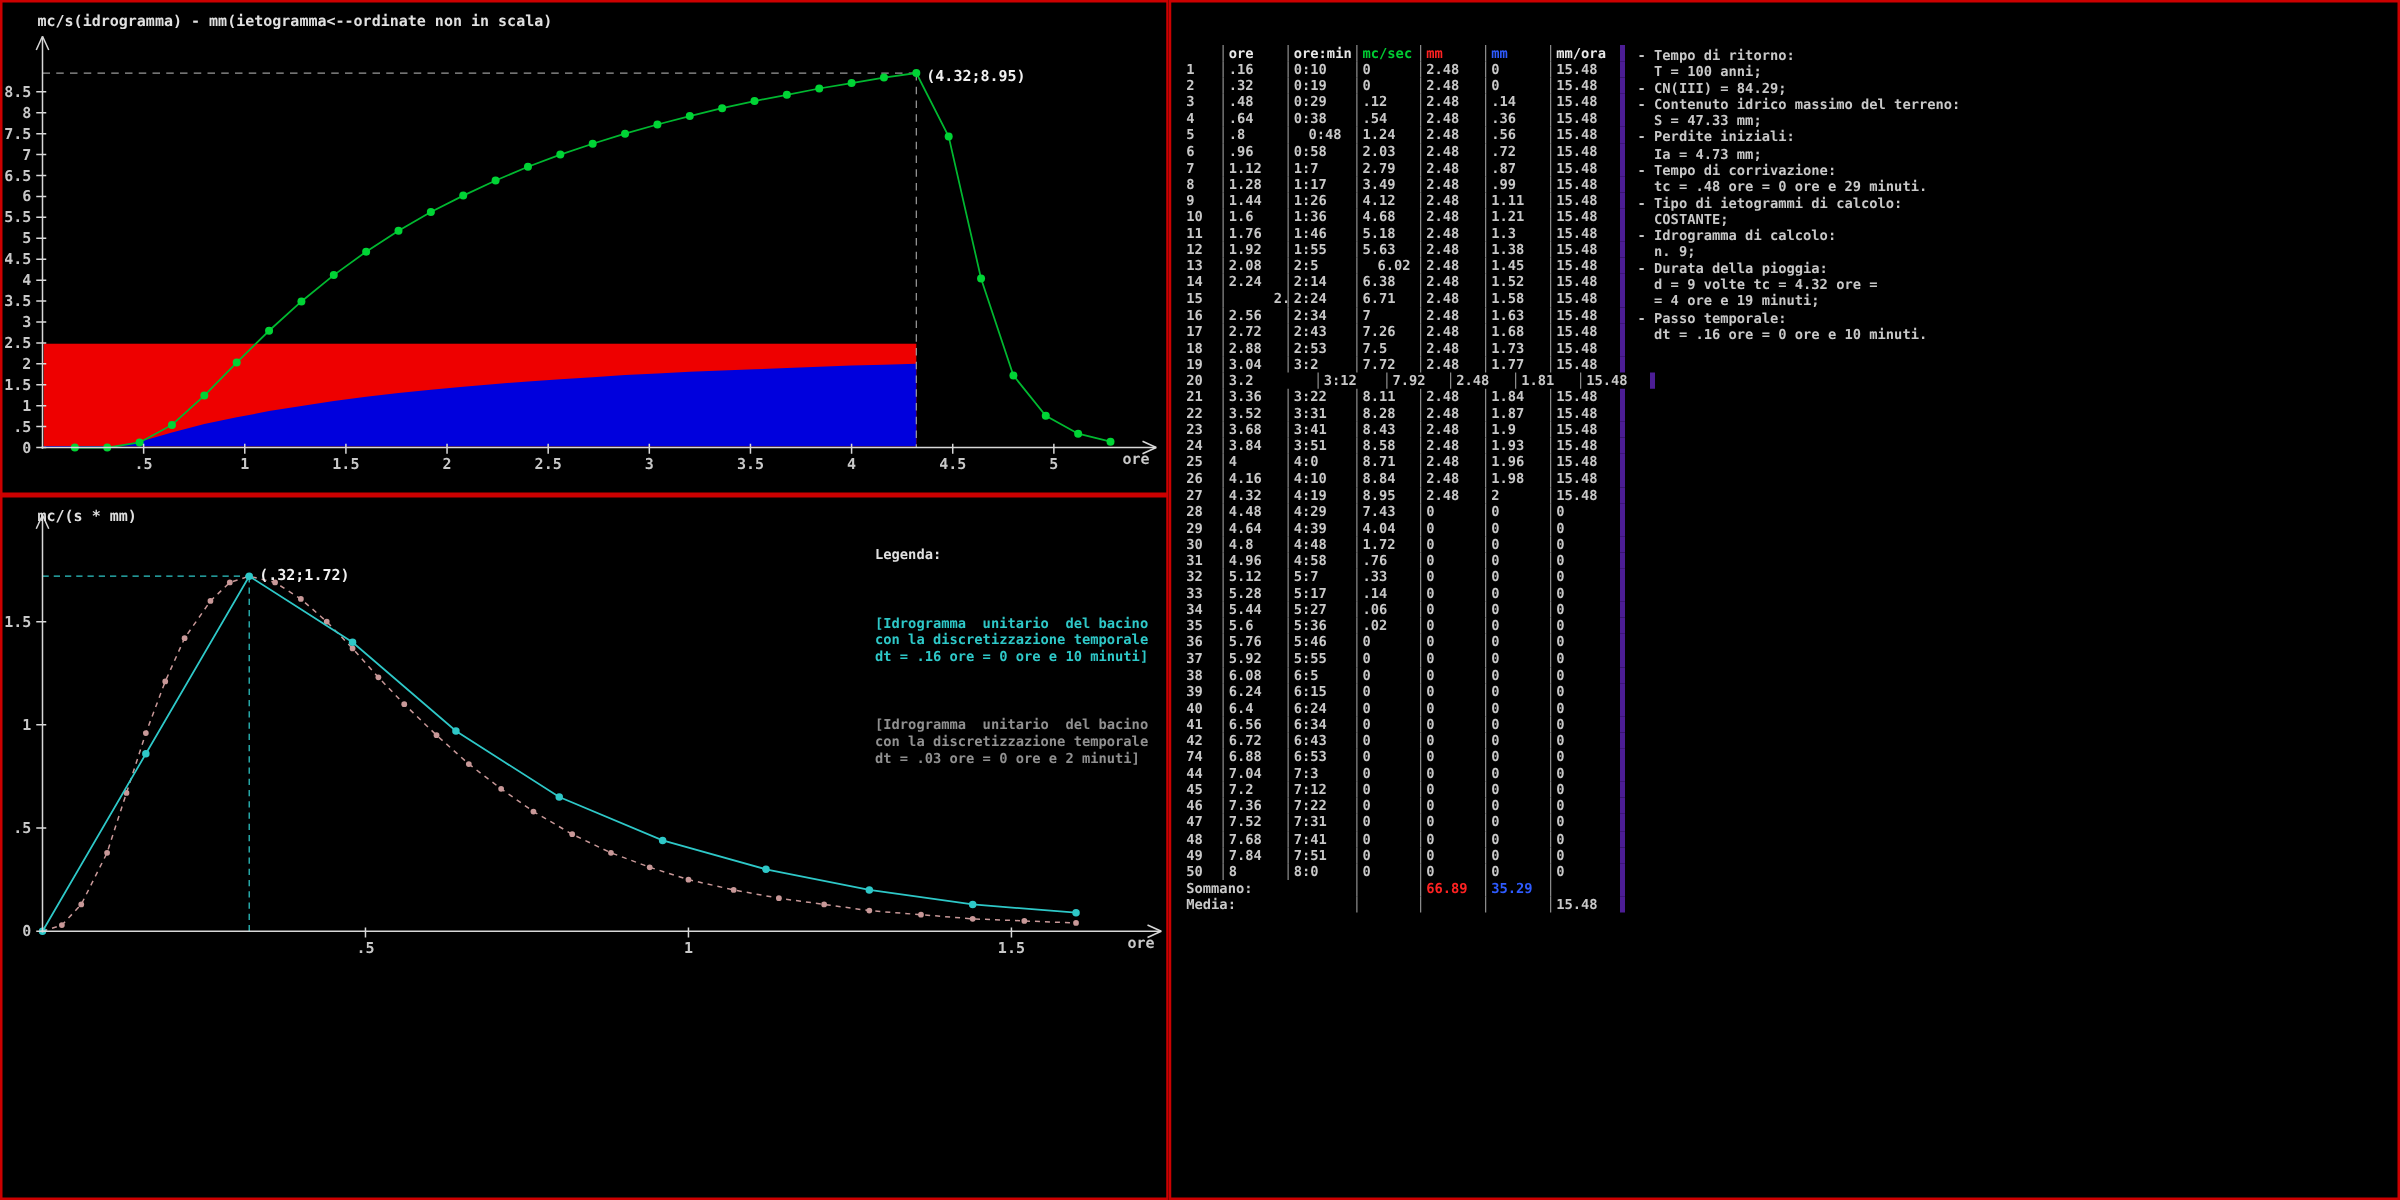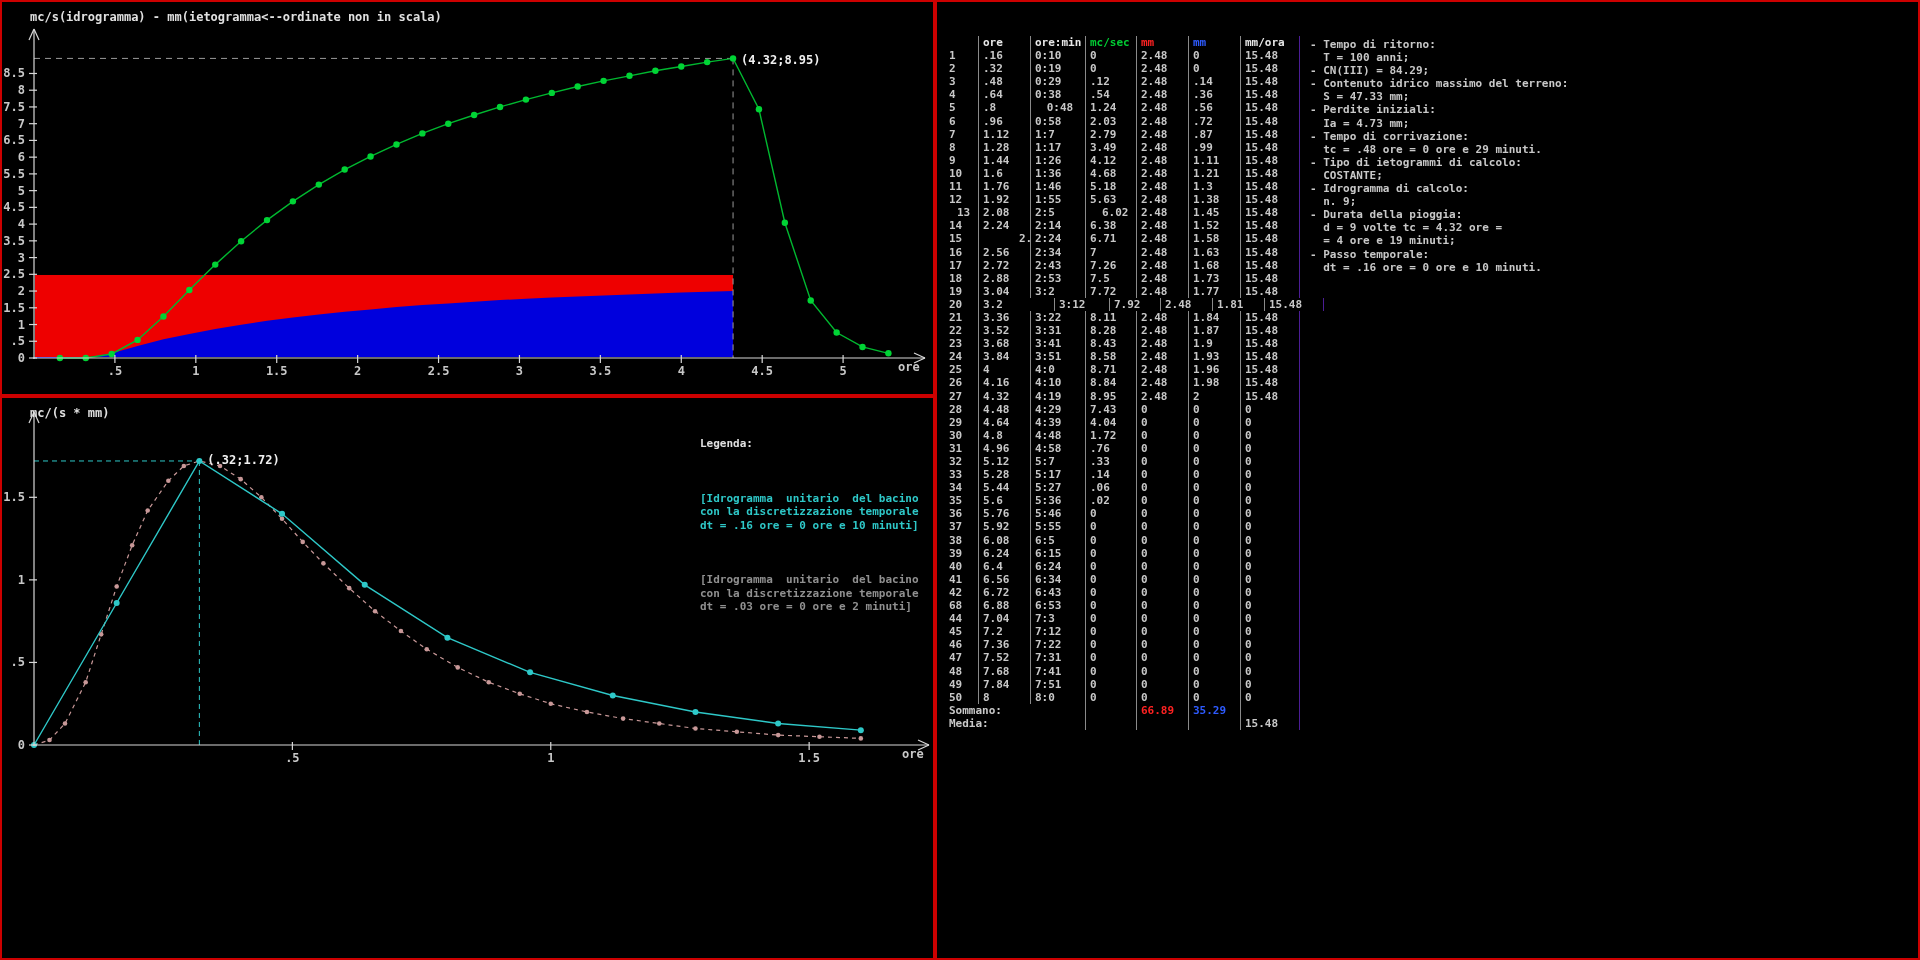--- a/index.html
+++ b/index.html
@@ -15,21 +15,21 @@
 .legend-inline .g{color:#909090}
 .legend-block{position:absolute;left:698px;top:12px;font-size:11px;line-height:13.5px;z-index:2;white-space:pre}
 .legend-block .lt{color:#e0e0e0;margin-bottom:14px}
 .lg16{color:#2ec8c8;margin-bottom:14px}
 .lg03{color:#909090}
 .panel-legend{position:absolute;left:8px;top:10px;font-size:11px;white-space:pre;color:#e8e8e8}
 .dtable{position:absolute;left:8px;top:34px;font-size:11px}
 .trow{display:flex;height:13.1px;line-height:13.2px}
 .tcell{padding-left:4px;white-space:pre;overflow:hidden}
 .sep{border-left:1px solid #8a8a8a}
-.endsep{border-right:1px solid #4c1d95}
+.endsep{border-right:4px solid #4c1d95}
 .info{position:absolute;left:373px;top:36px;font-size:11px;line-height:13.1px;white-space:pre;color:#c8c8c8}
 svg text{font:bold 12px "DejaVu Sans Mono",monospace;fill:#c8c8c8}
 svg text.ann{fill:#f0f0f0}
 .ax{stroke:#d8d8d8;stroke-width:1.2}
 </style>
 </head>
 <body>
 
 <section class="panel" id="panelTop">
   <div class="chart-title">mc/s(idrogramma) - mm(ietogramma&lt;--ordinate non in scala)</div>
@@ -333,21 +333,21 @@
       <div class="trow">
         <div class="tcell" style="width: 33px;">12</div>
         <div class="tcell sep" style="width: 52px;">1.92</div>
         <div class="tcell sep" style="width: 55px;">1:55</div>
         <div class="tcell sep" style="width: 51px;">5.63</div>
         <div class="tcell sep" style="width: 52px;">2.48</div>
         <div class="tcell sep" style="width: 52px;">1.38</div>
         <div class="tcell sep endsep" style="width: 60px;">15.48</div>
       </div>
       <div class="trow">
-        <div class="tcell" style="width: 33px; text-align: center;">13</div>
+        <div class="tcell" style="width: 33px;">13</div>
         <div class="tcell sep" style="width: 52px;">2.08</div>
         <div class="tcell sep" style="width: 55px;">2:5</div>
         <div class="tcell sep" style="width: 51px; padding-left: 16px;">6.02</div>
         <div class="tcell sep" style="width: 52px;">2.48</div>
         <div class="tcell sep" style="width: 52px;">1.45</div>
         <div class="tcell sep endsep" style="width: 60px;">15.48</div>
       </div>
       <div class="trow">
         <div class="tcell" style="width: 33px;">14</div>
         <div class="tcell sep" style="width: 52px;">2.24</div>
@@ -603,21 +603,21 @@
       <div class="trow">
         <div class="tcell" style="width: 33px;">42</div>
         <div class="tcell sep" style="width: 52px;">6.72</div>
         <div class="tcell sep" style="width: 55px;">6:43</div>
         <div class="tcell sep" style="width: 51px;">0</div>
         <div class="tcell sep" style="width: 52px;">0</div>
         <div class="tcell sep" style="width: 52px;">0</div>
         <div class="tcell sep endsep" style="width: 60px;">0</div>
       </div>
       <div class="trow">
-        <div class="tcell" style="width: 33px;">68</div>
+        <div class="tcell" style="width: 33px;">74</div>
         <div class="tcell sep" style="width: 52px;">6.88</div>
         <div class="tcell sep" style="width: 55px;">6:53</div>
         <div class="tcell sep" style="width: 51px;">0</div>
         <div class="tcell sep" style="width: 52px;">0</div>
         <div class="tcell sep" style="width: 52px;">0</div>
         <div class="tcell sep endsep" style="width: 60px;">0</div>
       </div>
       <div class="trow">
         <div class="tcell" style="width: 33px;">44</div>
         <div class="tcell sep" style="width: 52px;">7.04</div>

